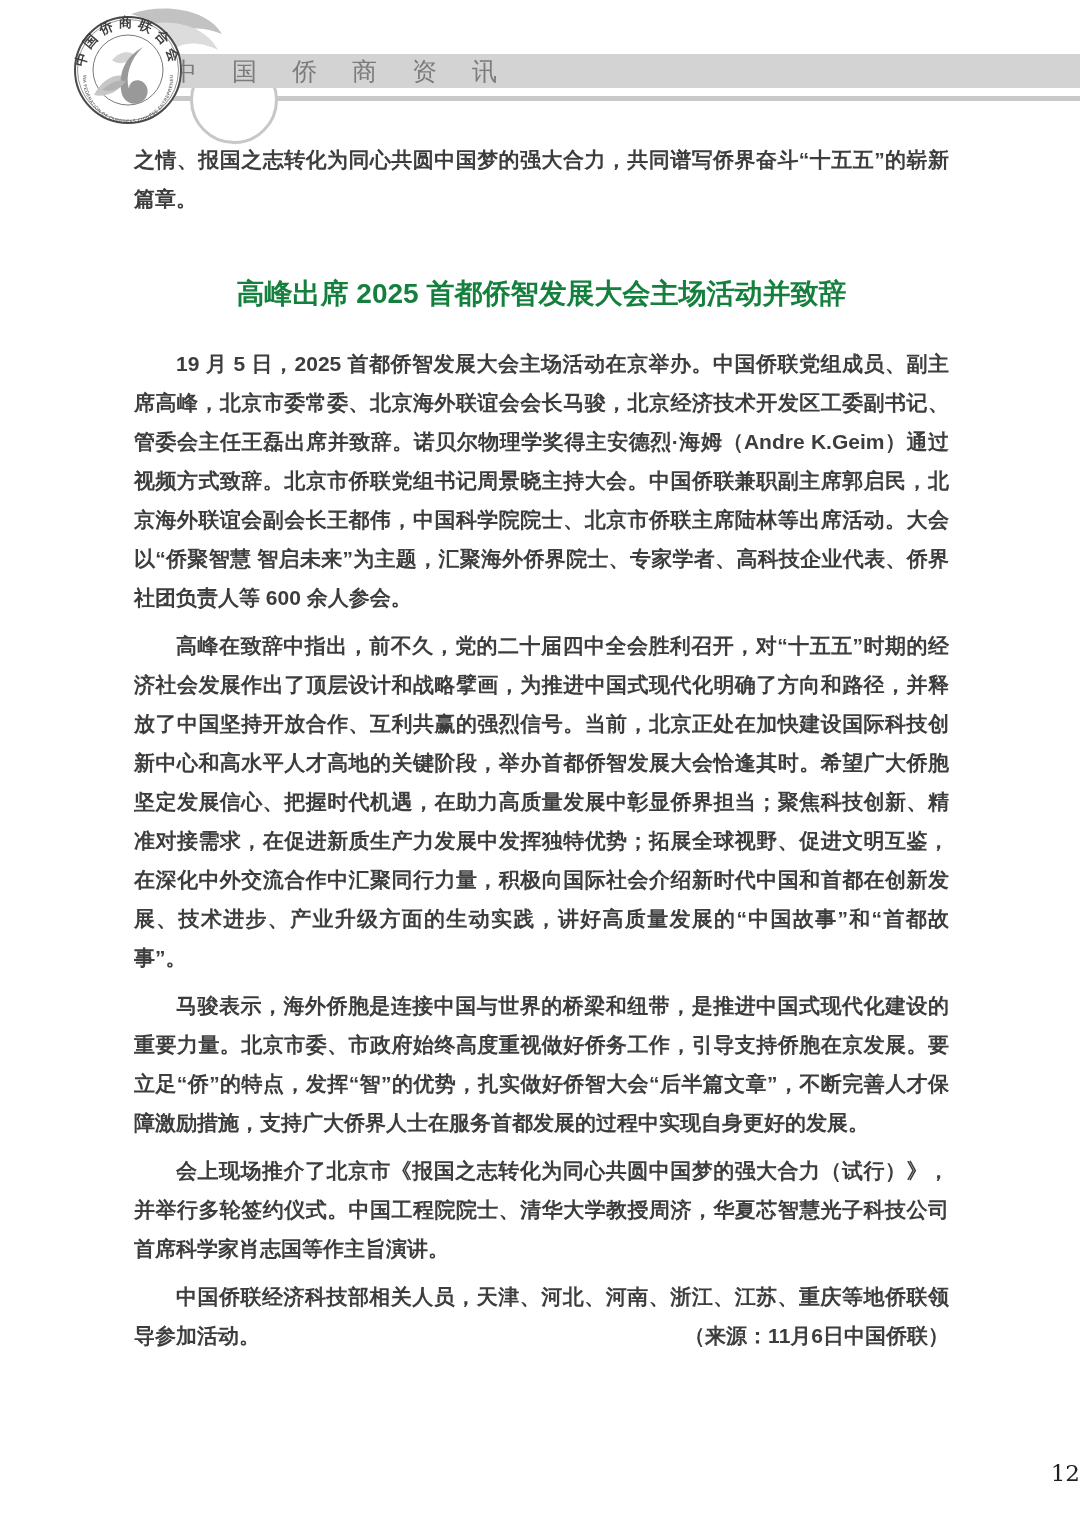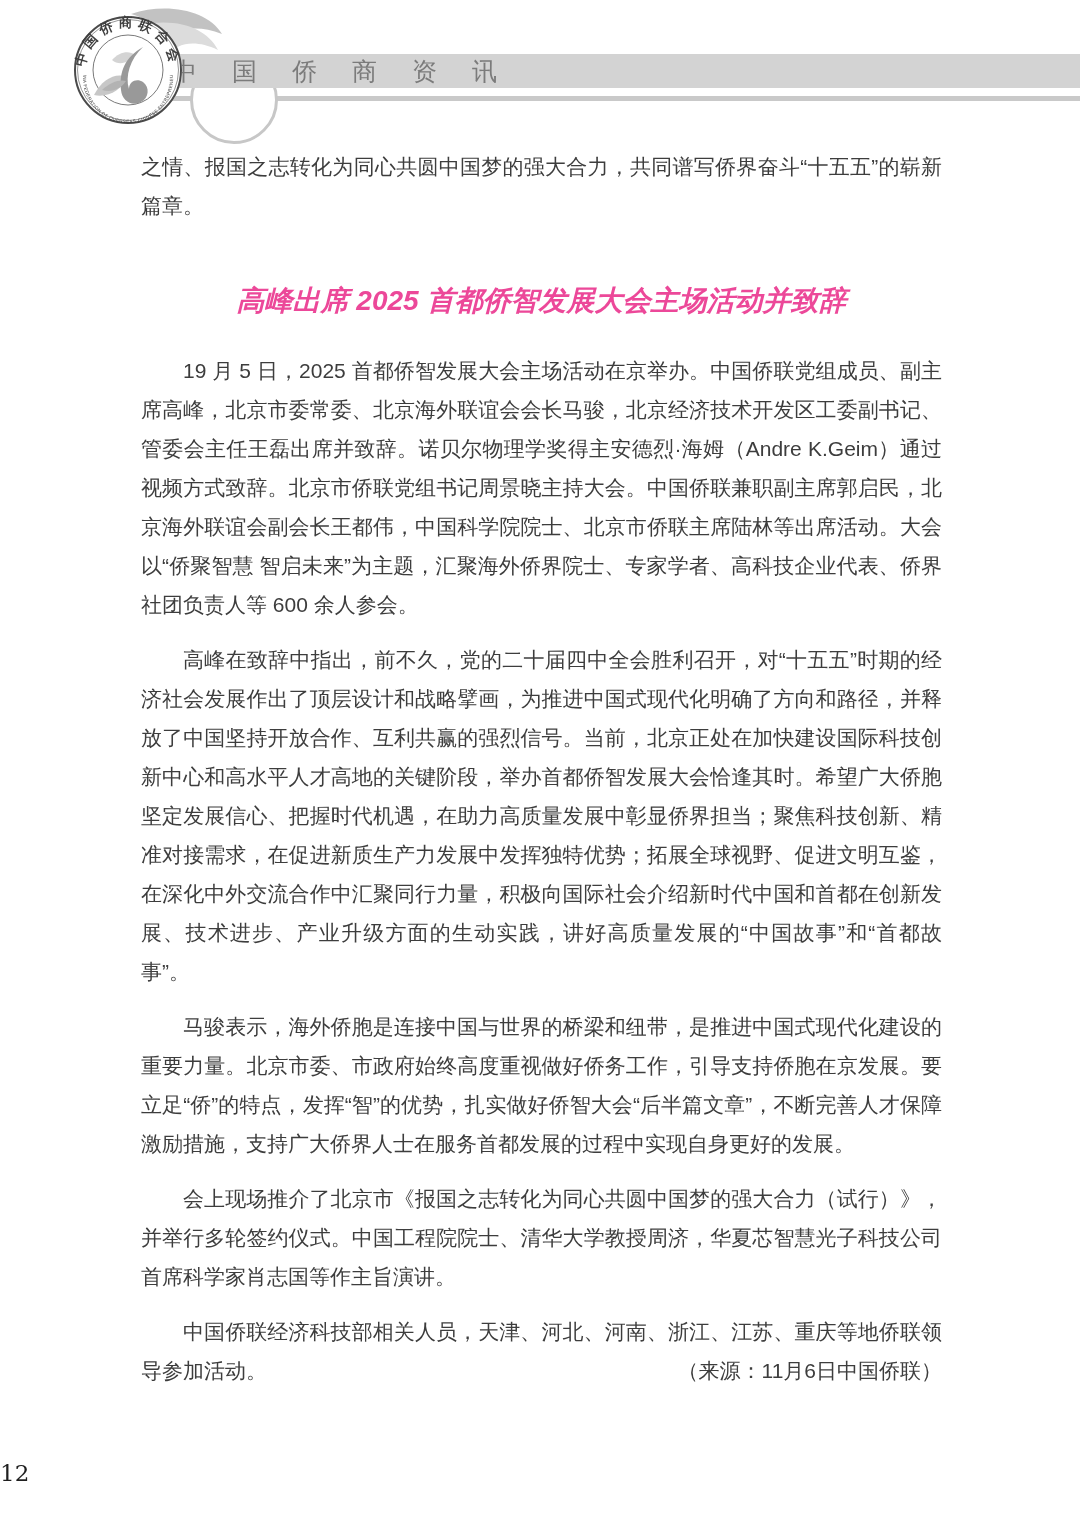--- a/index.html
+++ b/index.html
@@ -31,37 +31,36 @@
     font-size: 25px; letter-spacing: 35px; color: #7b7b7b; white-space: nowrap;
   }
   .logo-svg { position: absolute; left: 36px; top: 2px; z-index: 4; }
 
   
   .main {
     position: absolute; left: 125px; top: 131px; width: 833px;
     color: #3d3d3d;
   }
   .para {
-    margin: 16px; font-size: 21px; line-height: 39px; text-align: justify;
-    text-indent: 2em; color: #3d3d3d;
+    margin: 9px; font-size: 21px; line-height: 39px; text-align: justify;
+    text-indent: 2em; color: #3d3d3d; font-weight: bold;
   }
   .para.no-indent { text-indent: 0; }
   .para.has-src { position: relative; }
   .src { position: absolute; right: 0; bottom: 0; text-indent: 0; white-space: nowrap; }
   .article-title {
     margin: 56px 0 30px 0; font-size: 28px; line-height: 40px; font-weight: bold;
-    text-align: center; text-indent: 0; color: #ec4899;
+    text-align: center; text-indent: 0; color: #15803d;
     font-family: "Liberation Sans", sans-serif;
-    font-style: italic;
   }
 
   
   .page-number {
     position: absolute; top: 1460px; left: 0; width: 100%;
-    text-align: left; font-family: "DejaVu Serif", serif;
+    text-align: right; font-family: "DejaVu Serif", serif;
     font-size: 23px; color: #1f1f1f;
   }
 </style>
 </head>
 <body>
 
 <div class="page">
 
   <div class="header">
     <div class="header-rule"></div>

